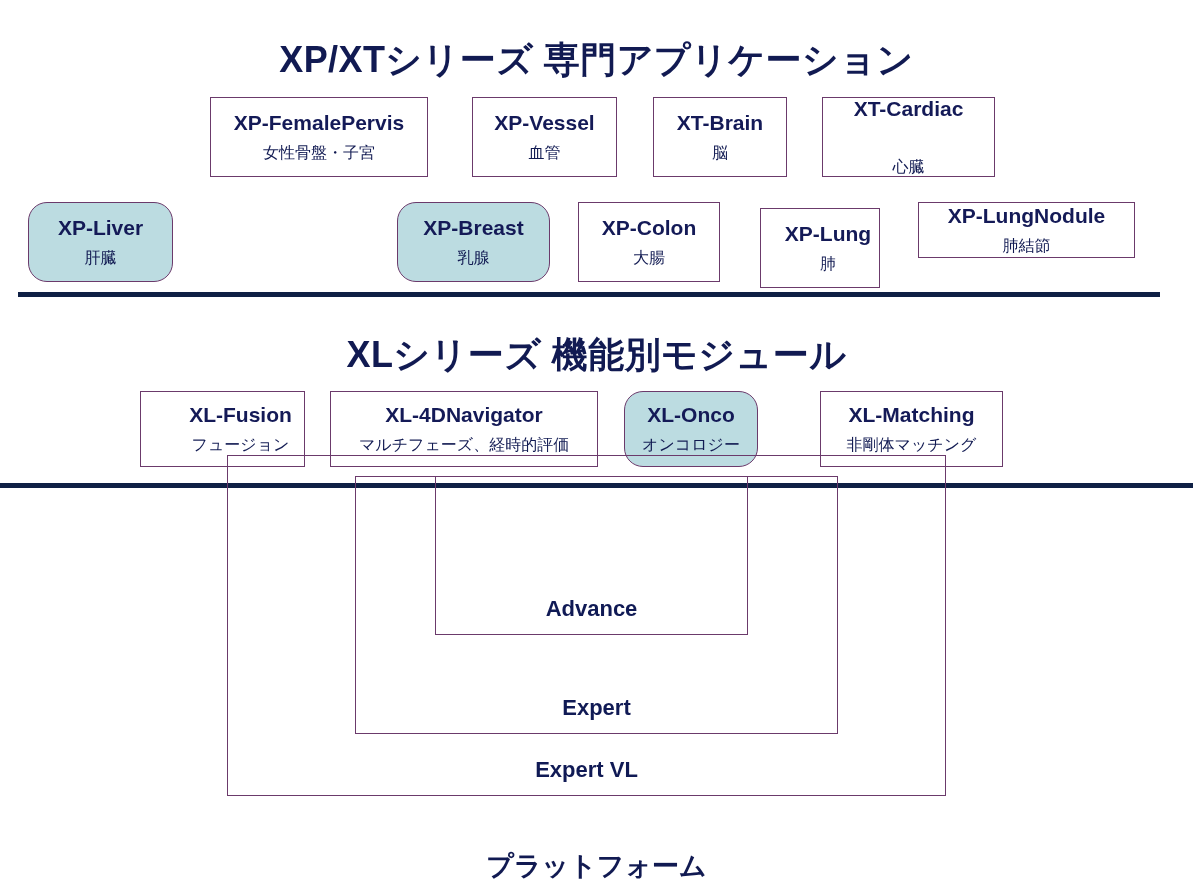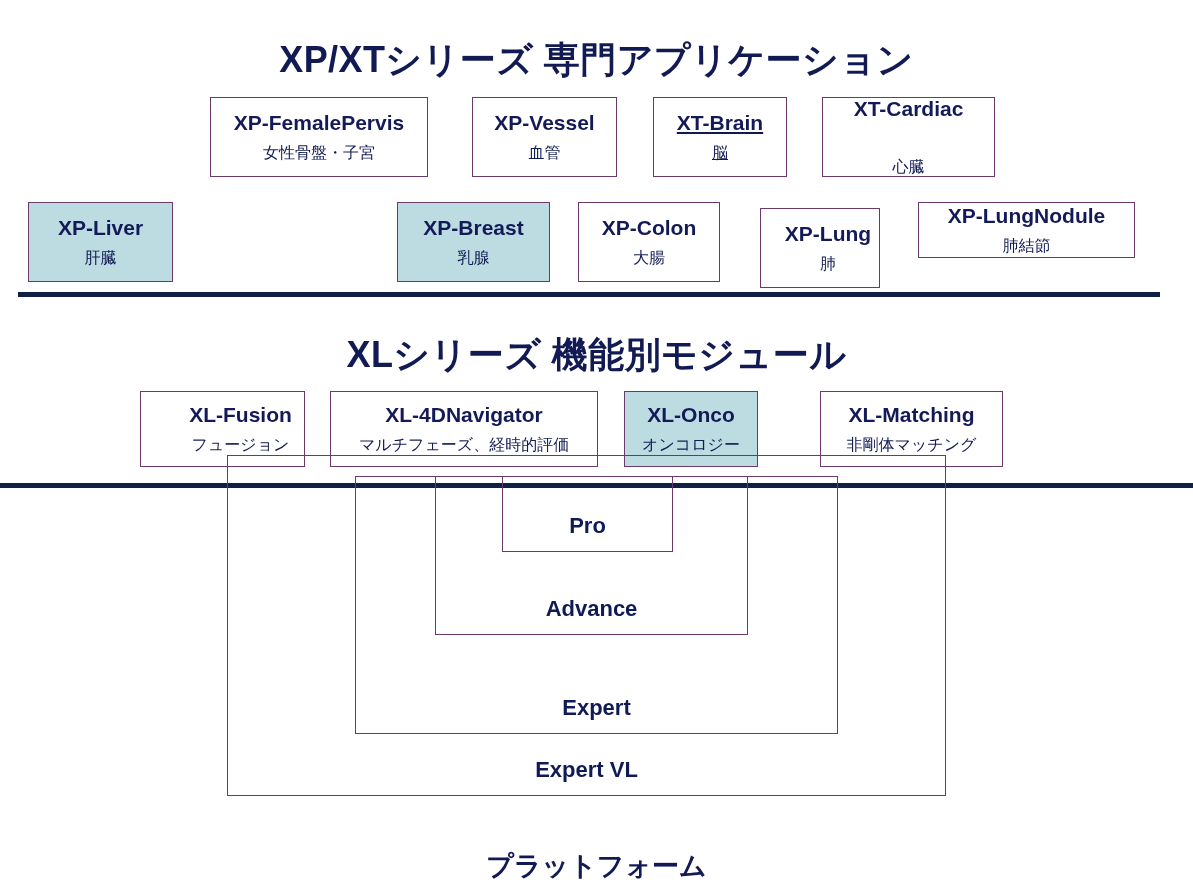--- a/index.html
+++ b/index.html
@@ -62,20 +62,21 @@
     background: #ffffff;
     display: flex;
     flex-direction: column;
     align-items: center;
     justify-content: center;
     text-align: center;
     padding: 0 4px;
   }
   .module-box.highlight {
     background: #bcdce1;
+    border-radius: 19px;
   }
   .module-name {
     font-size: 21px;
     font-weight: bold;
     color: #141a57;
     line-height: 1.15;
     white-space: nowrap;
   }
   .module-sub {
     font-size: 16px;
@@ -114,21 +115,21 @@
   <div class="module-box" style="left:210px; top:97px; width:218px; height:80px;">
     <div class="module-name">XP-FemalePervis</div>
     <div class="module-sub">女性骨盤・子宮</div>
   </div>
 
   <div class="module-box" style="left:472px; top:97px; width:145px; height:80px;">
     <div class="module-name">XP-Vessel</div>
     <div class="module-sub">血管</div>
   </div>
 
-  <div class="module-box" style="left:653px; top:97px; width:134px; height:80px;text-decoration:underline;">
+  <div class="module-box" style="left:653px; top:97px; width:134px; height:80px;">
     <div class="module-name">XT-Brain</div>
     <div class="module-sub">脳</div>
   </div>
 
   <div class="module-box" style="left:822px; top:97px; width:173px; height:80px;gap:28px;">
     <div class="module-name">XT-Cardiac</div>
     <div class="module-sub">心臓</div>
   </div>
 
   <div class="module-box highlight" style="left:28px; top:202px; width:145px; height:80px;">
@@ -188,19 +189,16 @@
   </div>
 
   <div class="tier-box" style="left:355px; top:476px; width:483px; height:258px;">
     <span class="tier-label">Expert</span>
   </div>
 
   <div class="tier-box" style="left:435px; top:476px; width:313px; height:159px;">
     <span class="tier-label">Advance</span>
   </div>
 
-  <div class="tier-box" style="left:502px; top:476px; width:171px; height:76px;">
-    <span class="tier-label">Pro</span>
-  </div>
 
   <div id="title-platform">プラットフォーム</div>
 
 </div>
 
 </body></html>

